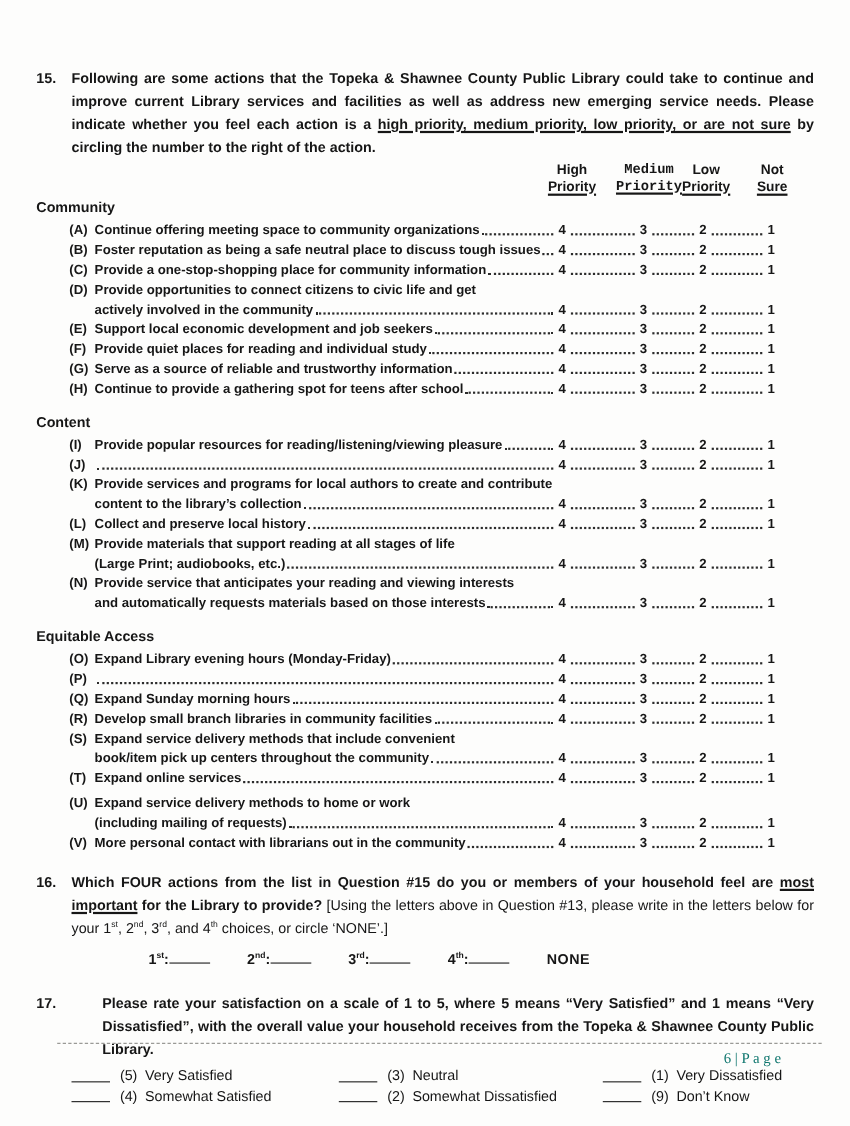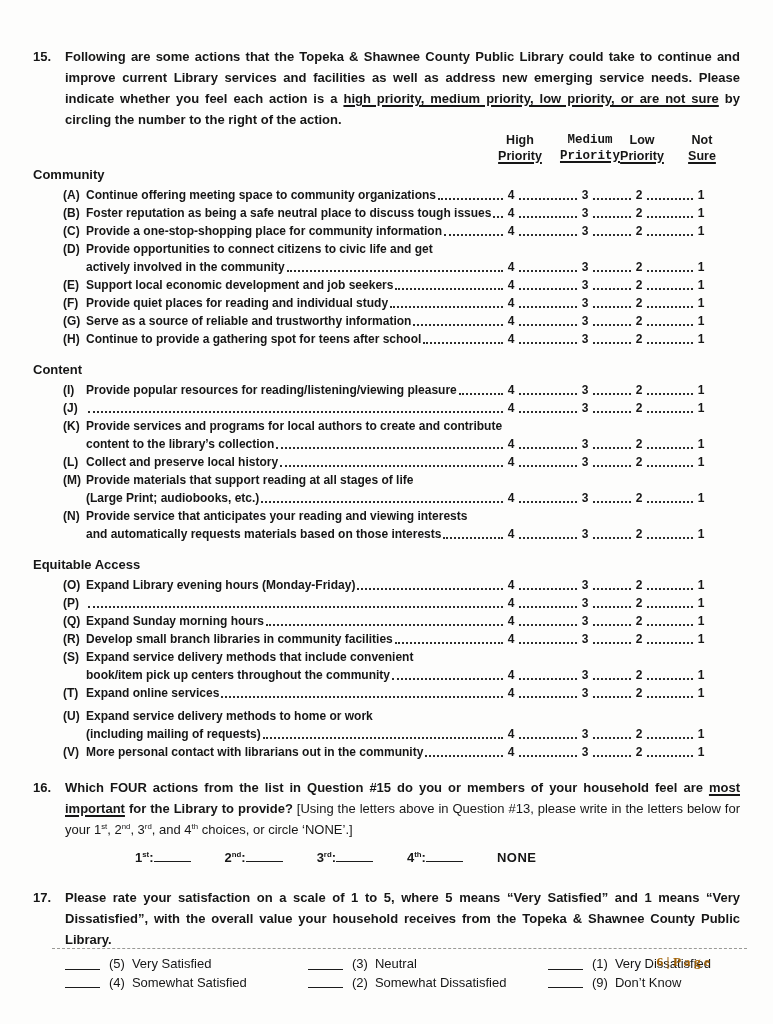--- a/index.html
+++ b/index.html
@@ -6,21 +6,21 @@
   html,body { background:#e8e8e8; }
   .page {
     position:relative;
     width:773px; height:1024px;
     background:#fdfdfc;
     color:#161616;
     font-family:"Liberation Sans","DejaVu Sans",sans-serif;
     overflow:hidden;
     margin:0 auto;
   }
-  .content { padding:46px 33px 0 33px; }
+  .content { padding:60px 33px 0 33px; }
 
   
   .qblock { display:flex; align-items:flex-start; }
   .qnum { flex:0 0 32px; font-weight:700; font-size:13px; line-height:21px; }
   .qtext { flex:1; font-weight:700; font-size:13px; line-height:21px; text-align:justify; }
   .reg { font-weight:400; }
   .ul { text-decoration:underline; text-underline-offset:2px; text-decoration-thickness:1.5px; }
   sup { font-size:60%; vertical-align:super; line-height:0; }
 
   
@@ -57,26 +57,26 @@
   
   .q17-cols { display:flex; padding-left:32px; margin-top:5px; font-size:13px; font-weight:500; }
   .q17col { display:flex; flex-direction:column; }
   .q17col.w1 { width:243px; } .q17col.w2 { width:240px; } .q17col.w3 { flex:1; }
   .opt-row { display:flex; align-items:baseline; height:18.5px; line-height:18.5px; }
   .opt-blank { display:inline-block; width:35px; border-bottom:1.6px solid #1c1c1c; height:2px;
                margin-right:9px; flex:0 0 35px; align-self:flex-end; margin-bottom:4px; }
   .opt-num { margin-right:7px; }
 
   .mt16 { margin-top:16px; }
-  .mt12 { margin-top:13px; }
+  .mt12 { margin-top:13px;gap:28px; }
 
   
   .footer-line { position:absolute; top:948px; left:52px; right:26px; border-top:1px dashed #9a9a96; }
   .footer { position:absolute; top:954px; right:63px; font-family:"Liberation Serif","DejaVu Serif",serif;
-            font-size:13.5px; color:#a16207;font-weight:bold; }
+            font-size:13.5px; color:#0f766e; }
 </style>
 </head>
 <body>
 
 <div class="page">
   <div class="content">
 
     <div class="qblock">
       <span class="qnum">15.</span>
       <div class="qtext"><span>Following are some actions that the Topeka &amp; Shawnee County Public Library could take to continue and improve current Library services and facilities as well as address new emerging service needs.  Please indicate whether you feel each action is a </span><span class="ul">high priority, medium priority, low priority, or are not sure</span><span> by circling the number to the right of the action.</span></div>

